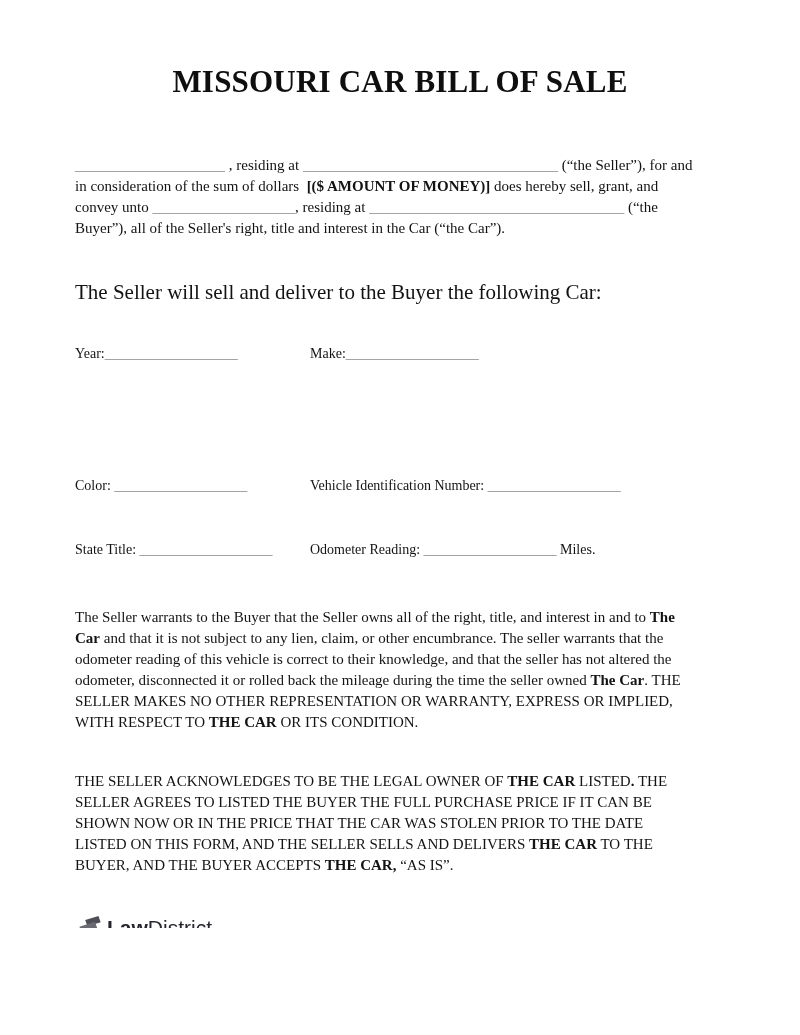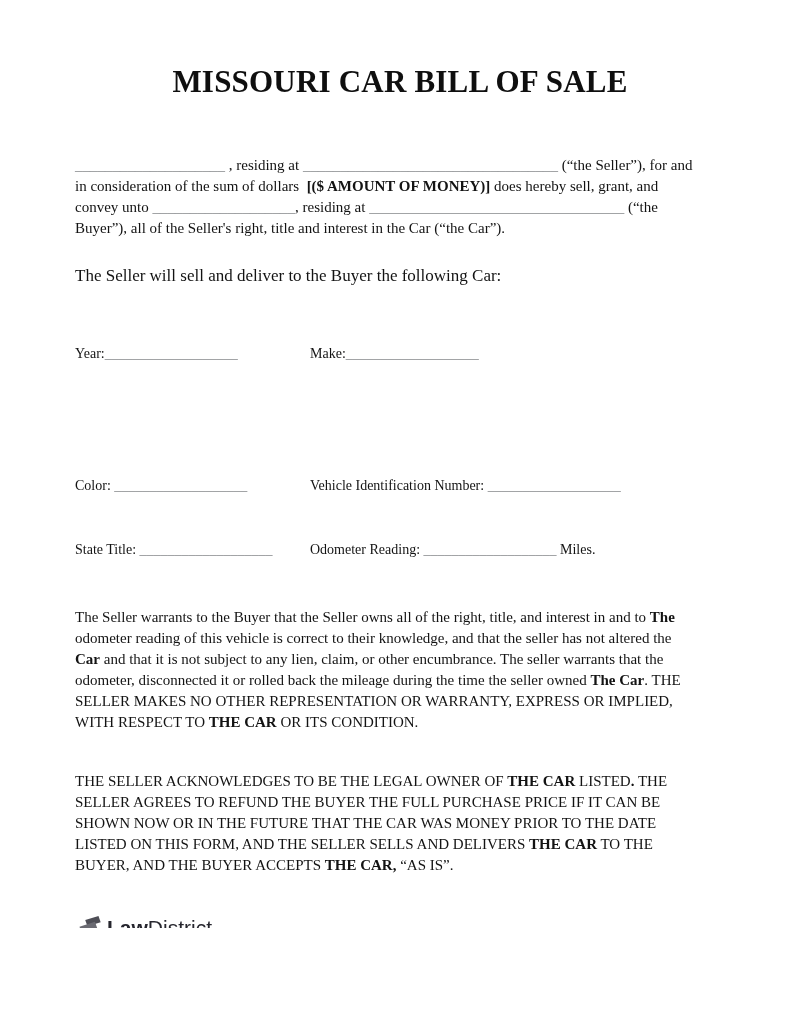--- a/index.html
+++ b/index.html
@@ -21,22 +21,22 @@
     color:#0f0f0f;
   }
   .para {
     left:75px; width:655px;
     font-size:15px; line-height:21px;
   }
   .tline { white-space:pre; }
   .bold { font-weight:bold; }
   .blank { color:#87898c; }
   .heading-line {
-    left:75px; top:265px; width:655px;
-    font-size:17px; line-height:21px;
+    left:75px; top:282px; width:655px;
+    font-size:21px; line-height:21px;
   }
   .form-row {
     left:75px; width:680px; height:21px;
     font-size:14px; line-height:21px;
   }
   .form-cell { position:absolute; top:0; white-space:pre; }
   .cell-left  { left:0; }
   .cell-right { left:235px; }
   .footer-logo {
     left:72px; top:914px;
@@ -78,31 +78,31 @@
     <span class="form-cell cell-right"><span>Vehicle Identification Number: </span><span class="blank">___________________</span></span>
   </div>
 
   <div class="abs form-row" style="top:539px;text-decoration:underline;">
     <span class="form-cell cell-left"><span>State Title: </span><span class="blank">___________________</span></span>
     <span class="form-cell cell-right"><span>Odometer Reading: </span><span class="blank">___________________</span><span> Miles.</span></span>
   </div>
 
   <div class="abs para" style="top:607px;">
       <div class="tline"><span>The Seller warrants to the Buyer that the Seller owns all of the right, title, and interest in and to </span><span class="bold">The</span></div>
+      <div class="tline"><span class="bold">Car</span><span> and that it is not subject to any lien, claim, or other encumbrance. The seller warrants that the</span></div>
       <div class="tline"><span>odometer reading of this vehicle is correct to their knowledge, and that the seller has not altered the</span></div>
-      <div class="tline"><span class="bold">Car</span><span> and that it is not subject to any lien, claim, or other encumbrance. The seller warrants that the</span></div>
       <div class="tline"><span>odometer, disconnected it or rolled back the mileage during the time the seller owned </span><span class="bold">The Car</span><span>. THE</span></div>
       <div class="tline"><span>SELLER MAKES NO OTHER REPRESENTATION OR WARRANTY, EXPRESS OR IMPLIED,</span></div>
       <div class="tline"><span>WITH RESPECT TO </span><span class="bold">THE CAR</span><span> OR ITS CONDITION.</span></div>
     </div>
 
   <div class="abs para" style="top:771px;">
       <div class="tline"><span>THE SELLER ACKNOWLEDGES TO BE THE LEGAL OWNER OF </span><span class="bold">THE CAR</span><span> LISTED</span><span class="bold">.</span><span> THE</span></div>
-      <div class="tline"><span>SELLER AGREES TO REFUND THE BUYER THE FULL PURCHASE PRICE IF IT CAN BE</span></div>
-      <div class="tline"><span>SHOWN NOW OR IN THE FUTURE THAT THE CAR WAS MONEY PRIOR TO THE DATE</span></div>
+      <div class="tline"><span>SELLER AGREES TO LISTED THE BUYER THE FULL PURCHASE PRICE IF IT CAN BE</span></div>
+      <div class="tline"><span>SHOWN NOW OR IN THE PRICE THAT THE CAR WAS STOLEN PRIOR TO THE DATE</span></div>
       <div class="tline"><span>LISTED ON THIS FORM, AND THE SELLER SELLS AND DELIVERS </span><span class="bold">THE CAR</span><span> TO THE</span></div>
       <div class="tline"><span>BUYER, AND THE BUYER ACCEPTS </span><span class="bold">THE CAR,</span><span> “AS IS”.</span></div>
     </div>
 
   <div class="abs footer-logo">
     <svg class="logo-icon" viewBox="0 0 34 30">
       <path d="M15 6 L30 1.5 L32.5 8.5 L17.5 13 Z" fill="#4e4e56"></path>
       <path d="M8.5 13.5 L26 8 L28.5 15 L11 20.5 Z" fill="#6a6a72"></path>
       <path d="M2 21.5 L22 15.5 L24.5 22.5 L4.5 29 Z" fill="#8c8c94"></path>
       <path d="M4.5 23.5 L8.5 22.3 L9.3 25 L5.3 26.2 Z" fill="#ffffff" opacity="0.85"></path>

